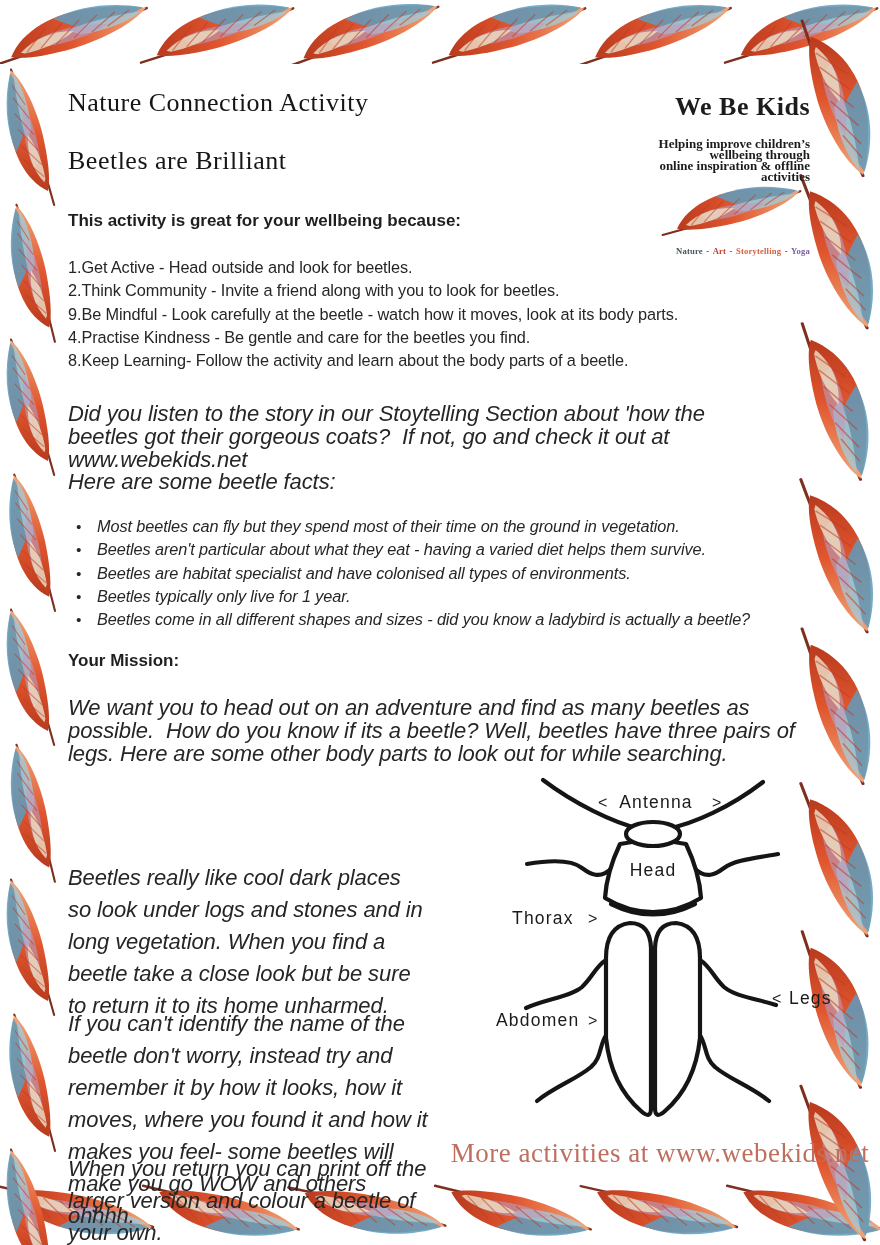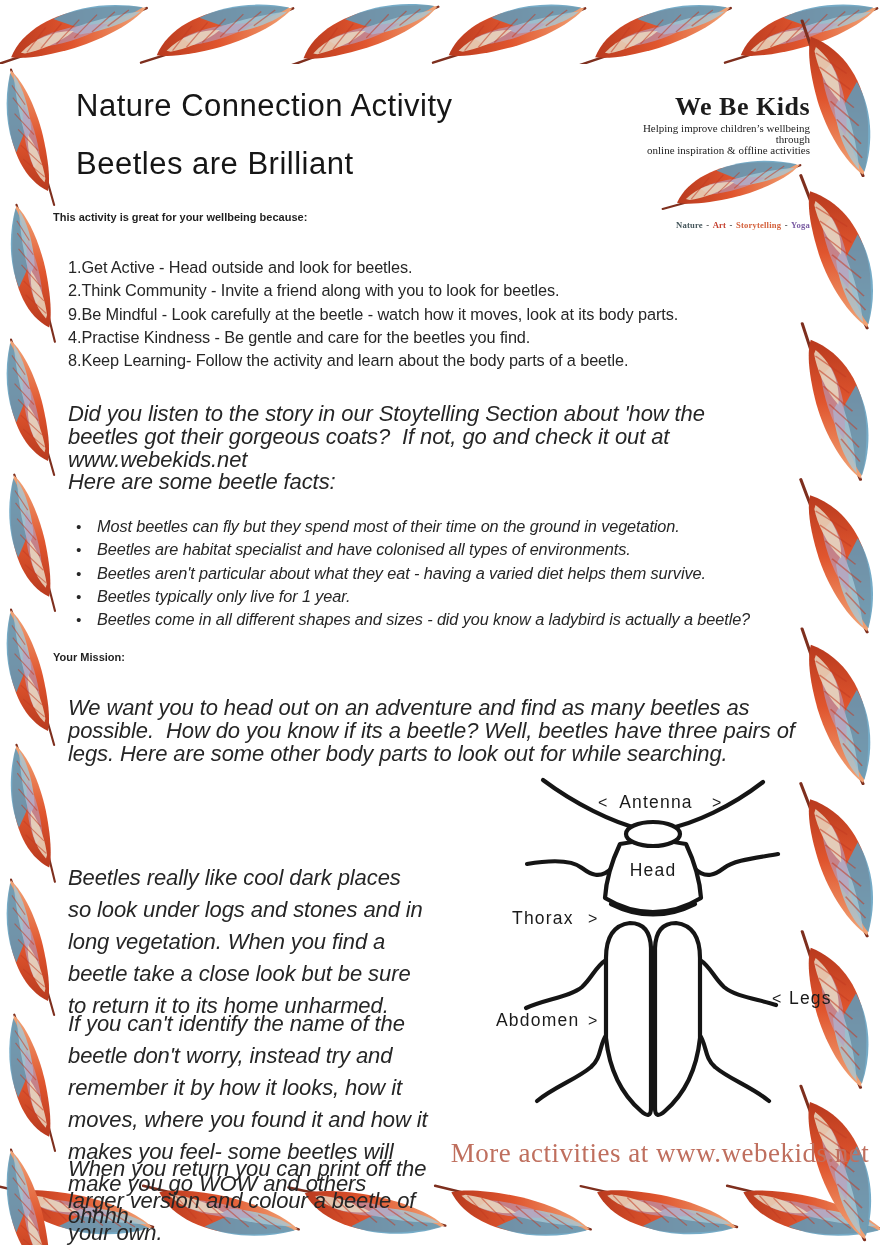--- a/index.html
+++ b/index.html
@@ -7,33 +7,33 @@
     position:relative;width:880px;height:1245px;background:#ffffff;overflow:hidden;
     font-family:"Liberation Sans","DejaVu Sans",sans-serif;color:#2c2c2c;
   }
   
   .b-strip{position:absolute;pointer-events:none;}
   .b-top{top:0;left:0;}
   .b-bottom{bottom:0;left:0;}
   .b-left{top:0;left:0;}
   .b-right{top:0;right:0;}
   
-  .title{position:absolute;left:76px;font-family:Liberation Sans, sans-serif;
-         font-size:31px;color:#161616;letter-spacing:.5px;white-space:nowrap;}
+  .title{position:absolute;left:68px;font-family:Liberation Serif, serif;
+         font-size:26px;color:#161616;letter-spacing:.5px;white-space:nowrap;}
   .title1{top:88px;}
   .title2{top:146px;}
   .logo{position:absolute;left:626px;top:92px;width:184px;text-align:right;
         font-family:"Liberation Serif","DejaVu Serif",serif;color:#1c1c1c;}
   .logo-name{font-size:26px;font-weight:bold;letter-spacing:.5px;}
-  .logo-tagline{font-size:11px;font-weight:normal;line-height:11px;margin-top:1px;}
+  .logo-tagline{font-size:13px;font-weight:bold;line-height:11px;margin-top:16px;}
   .logo-feather{margin-top:2px;}
   .logo-cats{font-size:8.6px;font-weight:bold;margin-top:4px;letter-spacing:.2px;}
   .logo-cats .sep{color:#3c3c3c;padding:0 1px;}
   
-  .h-bold{position:absolute;left:53px;font-size:11px;font-weight:bold;color:#1f1f1f;}
+  .h-bold{position:absolute;left:68px;font-size:17px;font-weight:bold;color:#1f1f1f;}
   .para{position:absolute;left:68px;font-size:22px;letter-spacing:-0.1px;
         line-height:23px;color:#262626;white-space:pre-wrap;font-style:italic;}
   .nlist{position:absolute;left:68px;top:256px;font-size:16.3px;letter-spacing:-0.1px;
          line-height:23.3px;color:#262626;}
   .facts{position:absolute;left:75px;top:515px;width:775px;font-size:16.3px;
          letter-spacing:-0.1px;line-height:23.3px;color:#262626;}
   .fact-item{position:relative;padding-left:22px;font-style:italic;}
   .fact-item::before{content:"\2022";position:absolute;left:1px;top:0;font-size:15px;}
   .tips{line-height:32px;width:360px;margin-top:47px;}
   
@@ -137,22 +137,22 @@
     <div>4.Practise Kindness - Be gentle and care for the beetles you find.</div>
     <div>8.Keep Learning- Follow the activity and learn about the body parts of a beetle.</div>
   </div>
 
   <div class="para" style="top:402px;width:660px">Did you listen to the story in our Stoytelling Section about 'how the beetles got their gorgeous coats?  If not, go and check it out at www.webekids.net</div>
 
   <div class="para" style="top:470px">Here are some beetle facts:</div>
 
   <div class="facts">
     <div class="fact-item">Most beetles can fly but they spend most of their time on the ground in vegetation.</div>
+    <div class="fact-item">Beetles aren't particular about what they eat - having a varied diet helps them survive.</div>
     <div class="fact-item">Beetles are habitat specialist and have colonised all types of environments.</div>
-    <div class="fact-item">Beetles aren't particular about what they eat - having a varied diet helps them survive.</div>
     <div class="fact-item">Beetles typically only live for 1 year.</div>
     <div class="fact-item">Beetles come in all different shapes and sizes - did you know a ladybird is actually a beetle?</div>
   </div>
 
   <div class="h-bold" style="top:651px">Your Mission:</div>
 
   <div class="para" style="top:696px;width:764px">We want you to head out on an adventure and find as many beetles as possible.  How do you know if its a beetle? Well, beetles have three pairs of legs. Here are some other body parts to look out for while searching.</div>
 
   <div class="para tips" style="top:815px">Beetles really like cool dark places so look under logs and stones and in long vegetation. When you find a beetle take a close look but be sure to return it to its home unharmed.</div>
   <div class="para tips" style="top:961px">If you can't identify the name of the beetle don't worry, instead try and remember it by how it looks, how it moves, where you found it and how it makes you feel- some beetles will make you go WOW and others ohhhh.</div>

